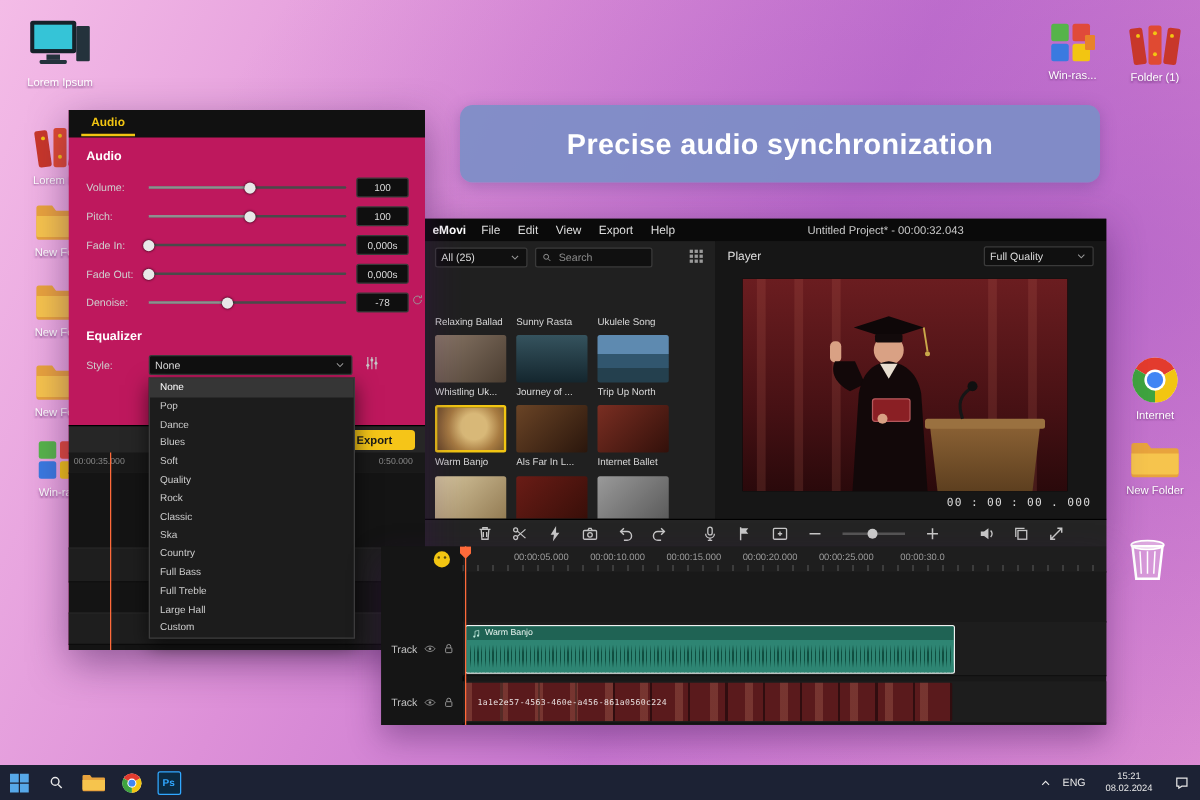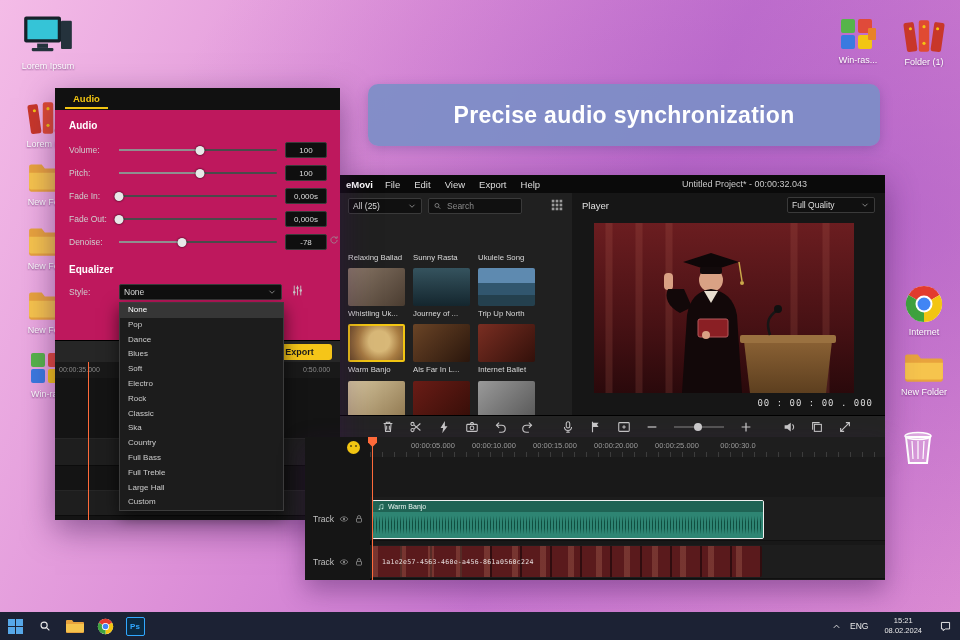--- a/index.html
+++ b/index.html
@@ -25,21 +25,21 @@
     background:rgba(124,142,199,.92);box-shadow:0 3px 12px rgba(90,60,130,.35);
     display:flex;align-items:center;justify-content:center;}
   #banner span{color:#fff;font-size:23px;font-weight:600;letter-spacing:.3px;}
 
   
   #app-upper{left:340px;top:175px;width:545px;height:262px;background:#1c1c1c;z-index:2;
     box-shadow:0 8px 30px rgba(60,20,80,.45);}
   .menubar{height:18px;background:#0a0a0a;display:flex;align-items:center;font-size:9.5px;color:#ddd;padding:0 6px;}
   .menubar .logo{font-weight:bold;color:#fff;margin-right:12px;}
   .menubar .mitem{margin-right:14px;}
-  .proj-title{margin-left:auto;margin-right:72px;color:#c9c9c9;font-size:9px;white-space:nowrap;}
+  .proj-title{margin-left:auto;margin-right:108px;color:#c9c9c9;font-size:9px;white-space:nowrap;}
 
   .lib{position:absolute;left:0;top:18px;width:232px;height:222px;background:#202020;border-right:1px solid #0a0a0a;overflow:hidden;}
   .tabs{height:25px;background:#262626;display:flex;align-items:flex-end;padding-left:8px;}
   .tab-active{background:#404040;color:#fafafa;font-size:9px;font-weight:bold;padding:5px 10px 4px;border-bottom:2px solid #e8b93c;border-radius:2px 2px 0 0;}
   .tab{color:#b5b5b5;font-size:9px;padding:5px 10px;}
   .filter{display:flex;gap:6px;padding:5px 8px 0;}
   .select-sm{height:16px;background:#101010;border:1px solid #3a3a3a;border-radius:2px;color:#ddd;font-size:8.5px;
     display:flex;align-items:center;justify-content:space-between;padding:0 4px;box-sizing:border-box;}
   .f-select{width:74px;}
   .search{width:94px;height:16px;background:#101010;border:1px solid #3a3a3a;border-radius:2px;display:flex;align-items:center;gap:3px;padding:0 4px;box-sizing:border-box;}
@@ -663,21 +663,21 @@
     <div class="fr" style="top:112px;height:24px"></div>
   </div>
   <div class="fplayhead"></div>
 
   <ul class="ddown">
     <li class="sel">None</li>
     <li>Pop</li>
     <li>Dance</li>
     <li>Blues</li>
     <li>Soft</li>
-    <li>Electro</li>
+    <li>Quality</li>
     <li>Rock</li>
     <li>Classic</li>
     <li>Ska</li>
     <li>Country</li>
     <li>Full Bass</li>
     <li>Full Treble</li>
     <li>Large Hall</li>
     <li>Custom</li>
   </ul>
 </div>

